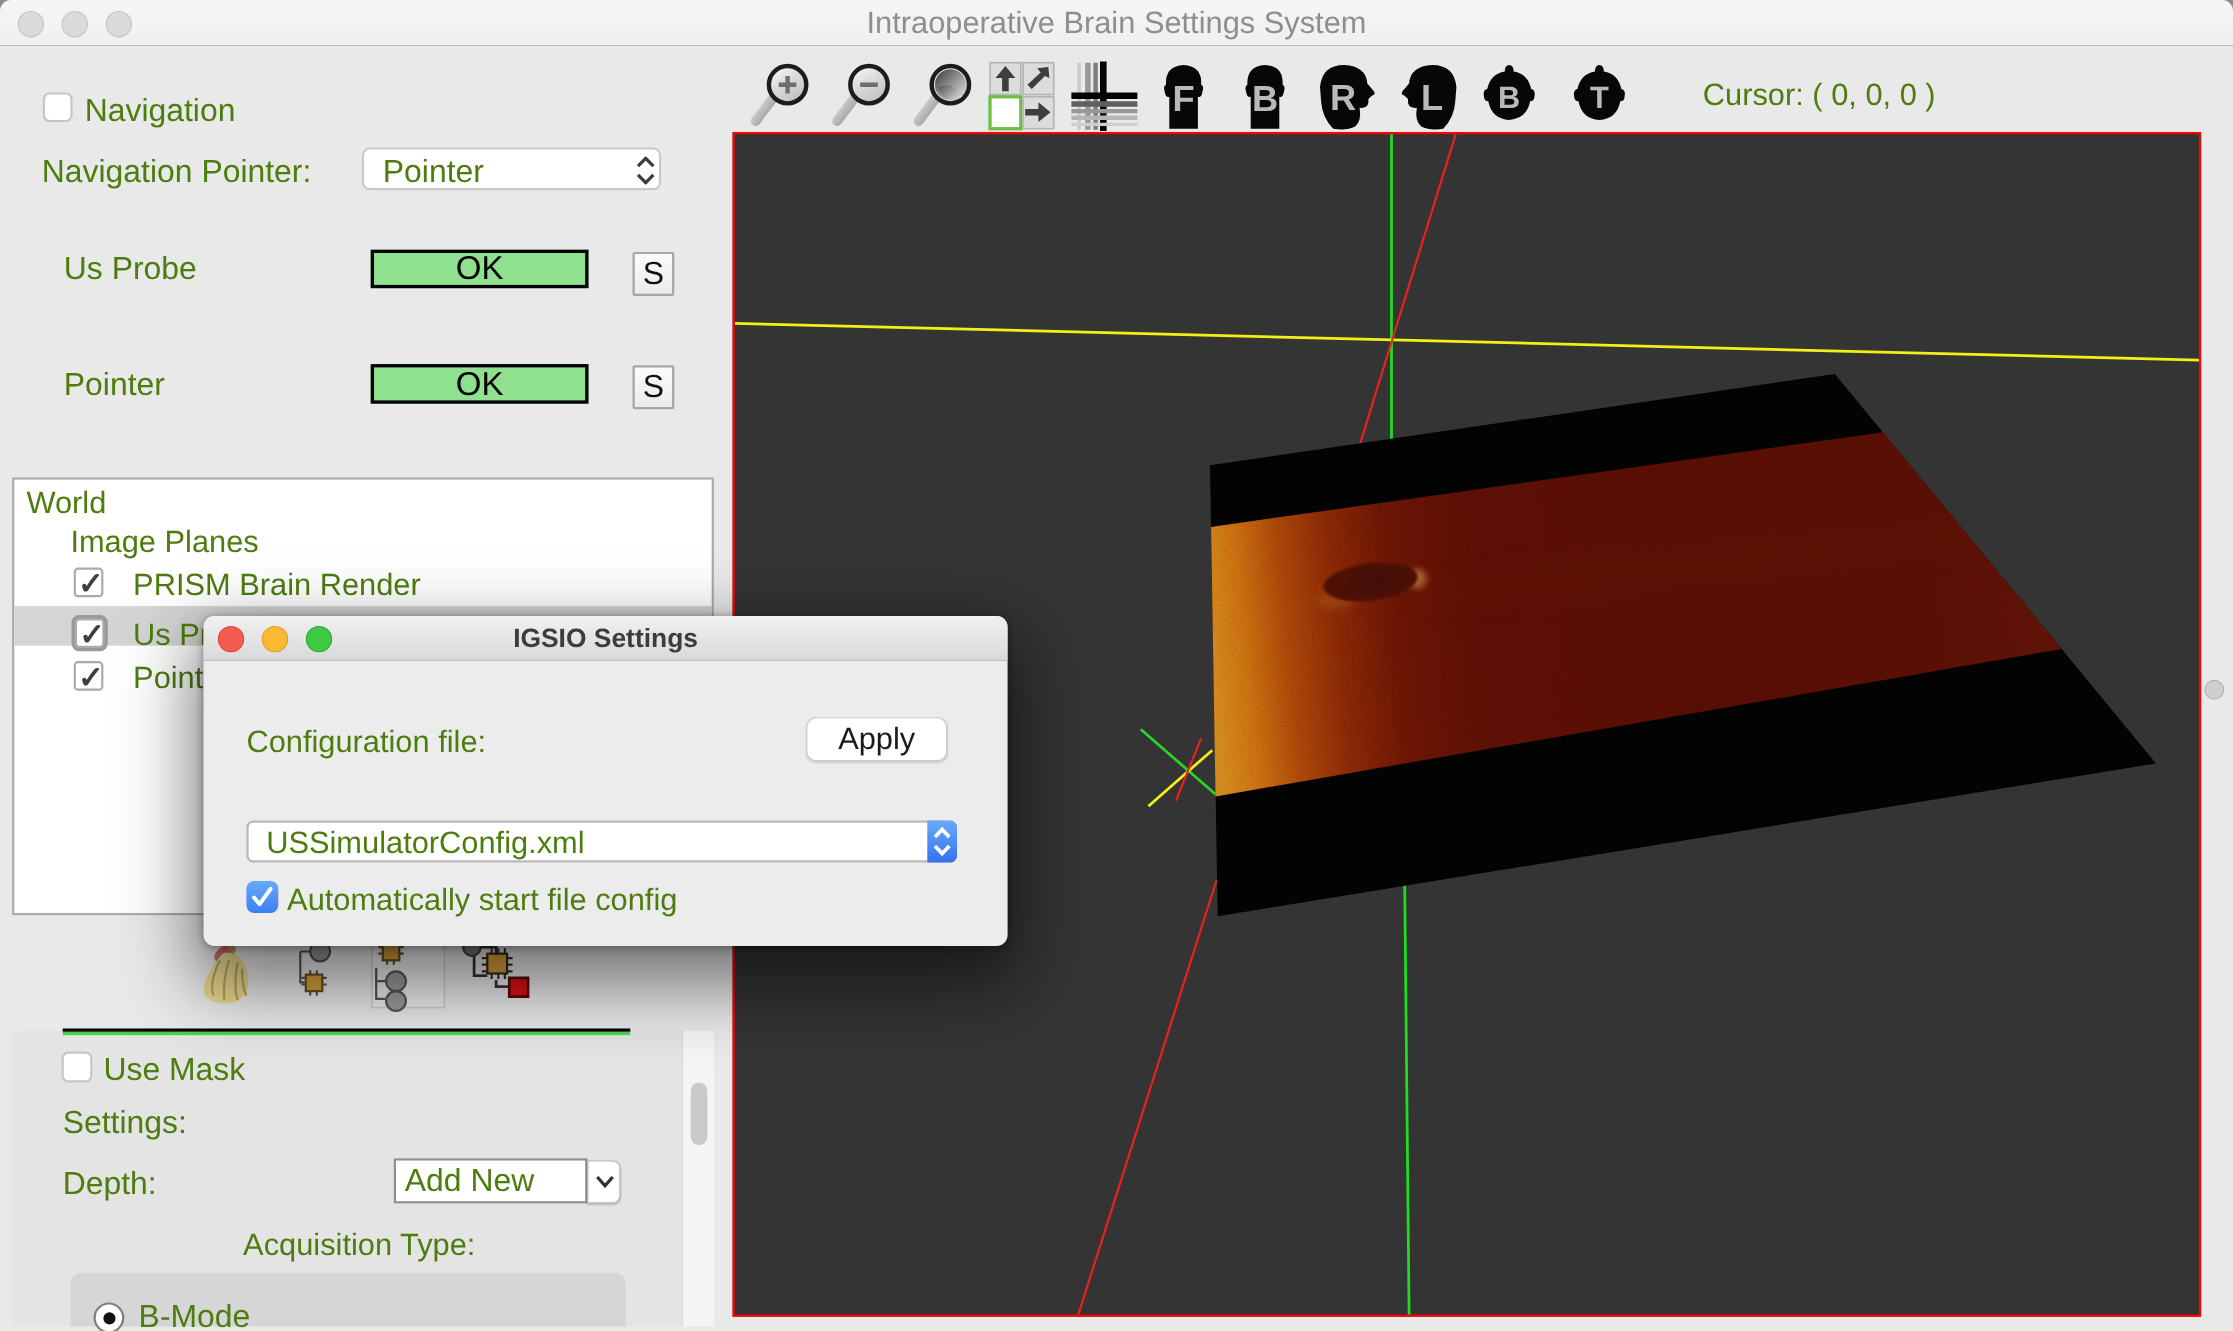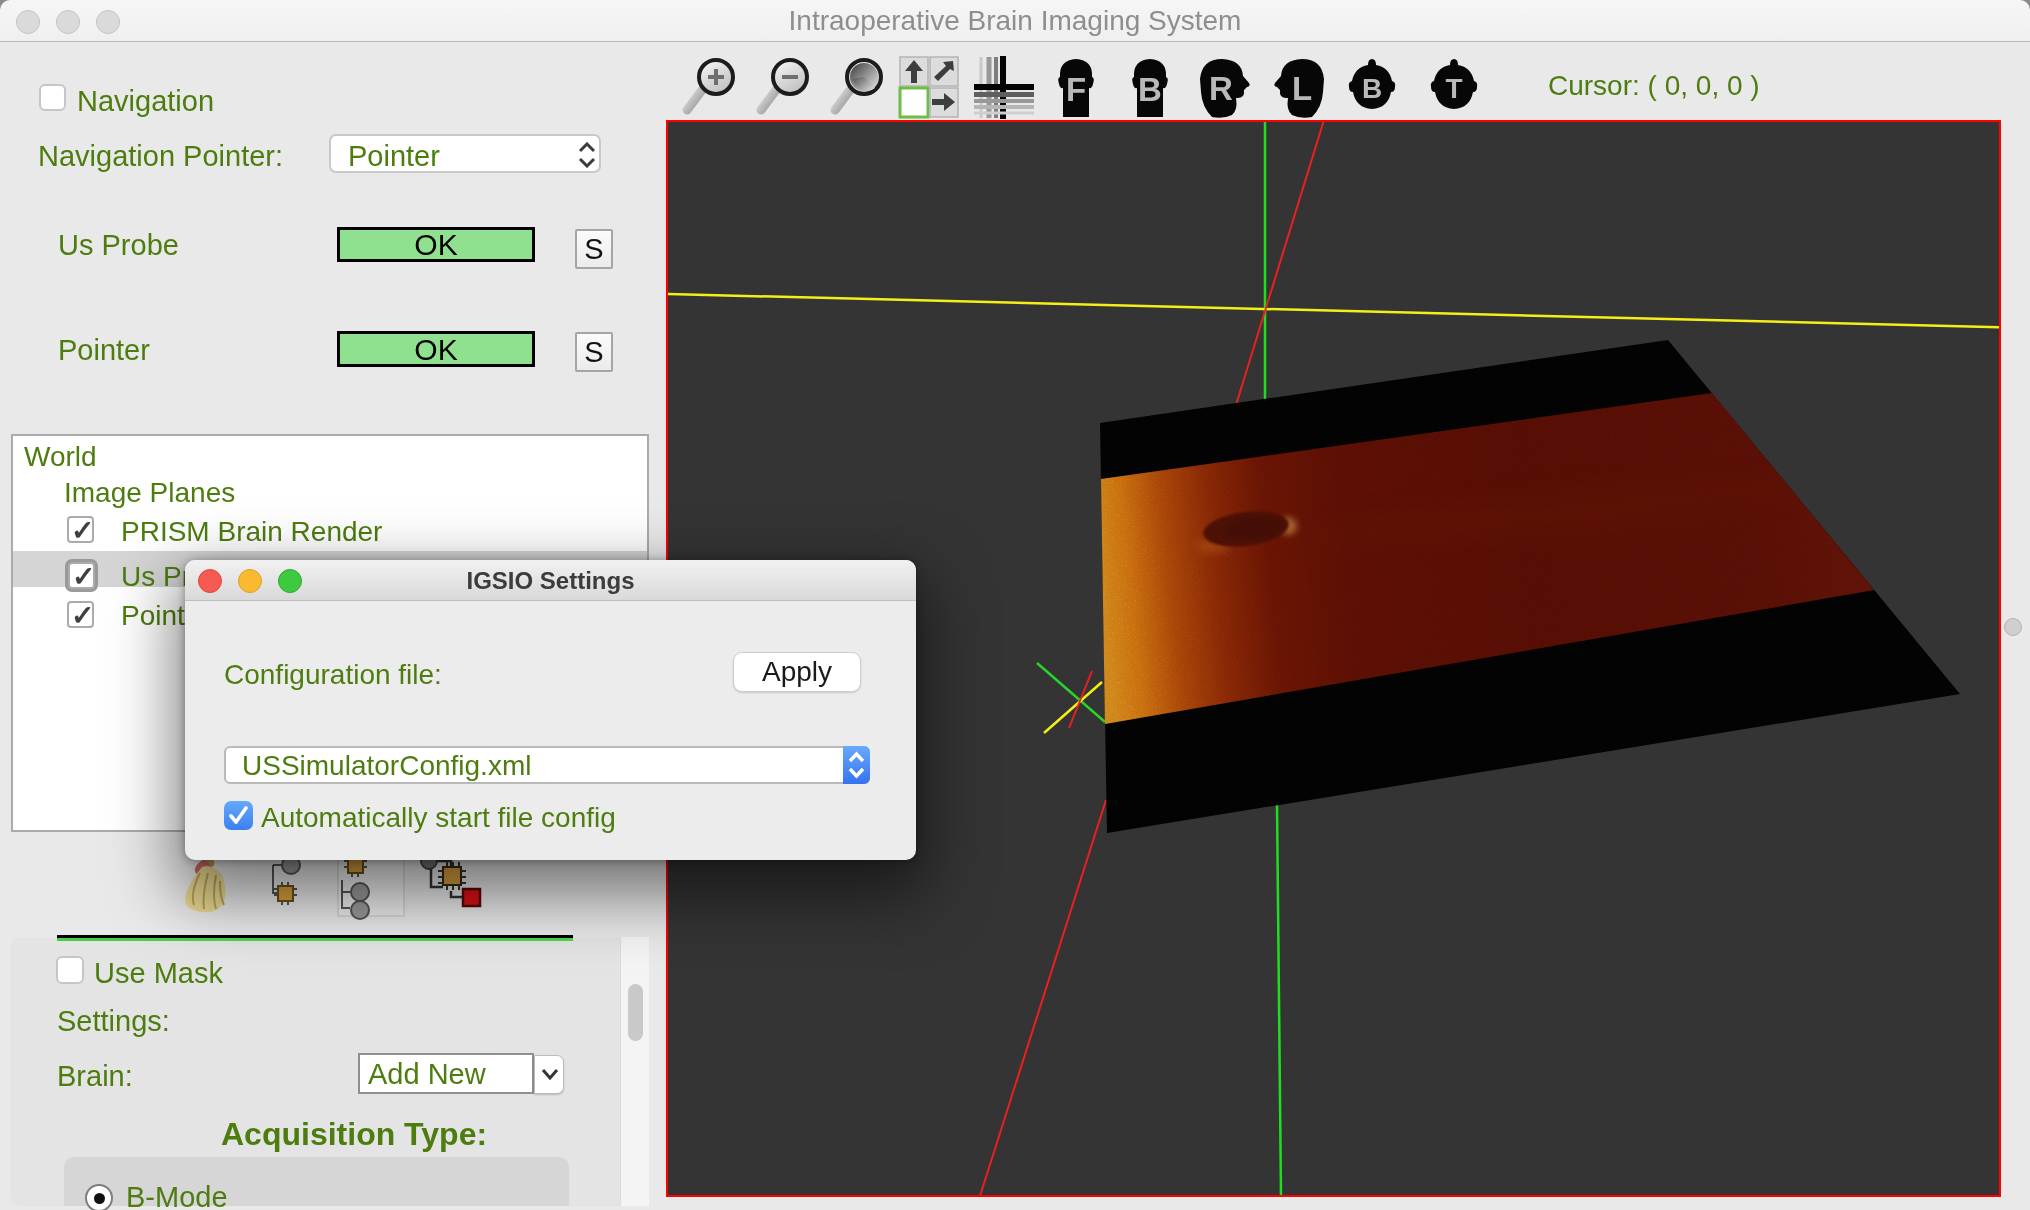--- a/index.html
+++ b/index.html
@@ -17,21 +17,21 @@
 .treecb::after{content:"\2713";position:absolute;left:2px;top:-4px;font-size:28px;font-weight:bold;color:#3f3f3f}
 </style></head>
 <body>
 
 <div class="abs" style="left:0;top:0;width:14px;height:14px;background:#8a8a8a"></div>
 <div class="abs" style="left:2016px;top:0;width:14px;height:14px;background:#8a8a8a"></div>
 <div class="titlebar">
  <div class="tl" style="left:16px"></div>
  <div class="tl" style="left:56px"></div>
  <div class="tl" style="left:96px"></div>
- <div class="wtitle">Intraoperative Brain Imaging System</div>
+ <div class="wtitle">Intraoperative Brain Settings System</div>
 </div>
 
 <svg class="abs" style="left:680px;top:50px" width="820" height="72" viewBox="0 0 820 72">
 <defs>
 <linearGradient id="glass" x1="0" y1="0" x2="0.6" y2="1">
 <stop offset="0" stop-color="#fdfdfd"></stop>
         <stop offset="0.5" stop-color="#dcdcdc"></stop>
         <stop offset="1" stop-color="#c2c2c2"></stop>
 </linearGradient>
 <linearGradient id="handle" x1="0" y1="0" x2="1" y2="1">
@@ -220,30 +220,30 @@
 </svg>
 <div class="abs" style="left:57px;top:935px;width:516px;height:3px;background:#000;z-index:5"></div>
 <div class="abs" style="left:57px;top:938px;width:516px;height:3px;background:#45cf45;z-index:5"></div>
 
 <div class="abs" style="left:10px;top:937px;width:610px;height:269px;background:#e4e4e4;border-radius:10px 0 0 10px"></div>
 <div class="abs" style="left:620px;top:937px;width:29px;height:269px;background:#f4f4f4;border-left:1px solid #ddd"></div>
 <div class="abs" style="left:628px;top:984px;width:15px;height:57px;background:#c9c9c9;border-radius:8px"></div>
 <div class="cb" style="left:56px;top:956px;width:28px;height:28px"></div>
 <div class="lbl" style="left:94px;top:957px">Use Mask</div>
 <div class="lbl" style="left:57px;top:1005px;font-weight:normal">Settings:</div>
-<div class="lbl" style="left:57px;top:1060px">Brain:</div>
+<div class="lbl" style="left:57px;top:1060px">Depth:</div>
 <div class="abs" style="left:358px;top:1053px;width:176px;height:41px;background:#fff;border:2px solid #8f8f8f">
  <div class="lbl" style="left:8px;top:3px">Add New</div>
 </div>
 <div class="abs" style="left:534px;top:1055px;width:30px;height:39px;background:#fff;border:1px solid #bcbcbc;border-radius:0 7px 7px 0;box-shadow:0 1px 2px rgba(0,0,0,.2)">
  <svg class="abs" style="left:6px;top:11px" width="18" height="14" viewBox="0 0 18 14">
       <path d="M2 3 L9 11 L16 3" fill="none" stroke="#333" stroke-width="3"></path>
     </svg>
 </div>
-<div class="lbl" style="left:221px;top:1116px;font-size:32px;font-weight:bold">Acquisition Type:</div>
+<div class="lbl" style="left:221px;top:1116px;font-size:28px;font-weight:normal">Acquisition Type:</div>
 <div class="abs" style="left:64px;top:1157px;width:505px;height:49px;background:#d6d6d6;border-radius:10px 10px 0 0"></div>
 <div class="abs" style="left:85px;top:1184px;width:28px;height:28px;border-radius:50%;background:#fff;border:2px solid #7e7e7e"></div>
 <div class="abs" style="left:94px;top:1193px;width:11px;height:11px;border-radius:50%;background:#111"></div>
 <div class="lbl" style="left:126px;top:1181px">B-Mode</div>
 
 <div class="abs" style="left:185px;top:560px;width:731px;height:300px;background:#ececec;border-radius:10px;box-shadow:0 26px 65px 10px rgba(0,0,0,.5),0 1px 8px rgba(0,0,0,.35)">
  <div class="abs" style="left:0;top:0;width:731px;height:41px;background:linear-gradient(#f1f1f1,#d9d9d9);border-bottom:1px solid #bfbfbf;border-radius:10px 10px 0 0"></div>
  <div class="abs" style="left:197px;top:567px;width:24px;height:24px;border-radius:50%;background:#f55b51;border:1px solid #e0453e;top:9px;left:13px"></div>
  <div class="abs" style="top:9px;left:53px;width:24px;height:24px;border-radius:50%;background:#f9b931;border:1px solid #dfa023"></div>
  <div class="abs" style="top:9px;left:93px;width:24px;height:24px;border-radius:50%;background:#3ec941;border:1px solid #2fa83a"></div>

